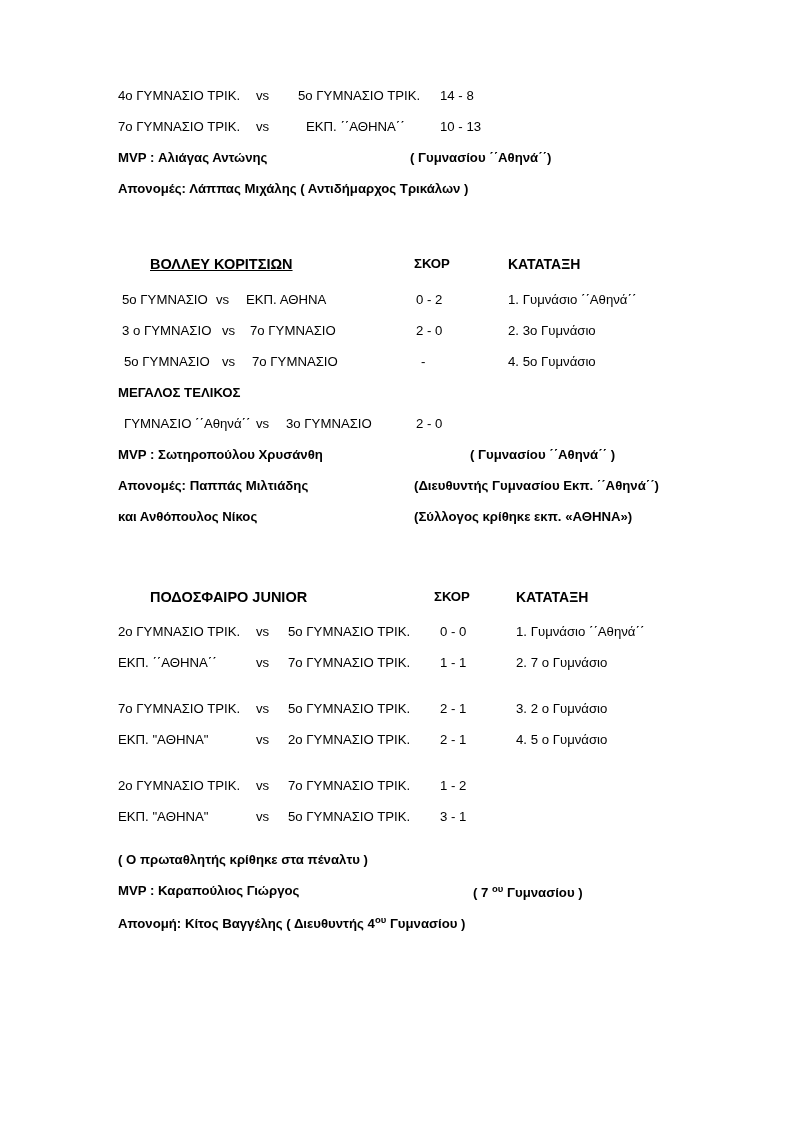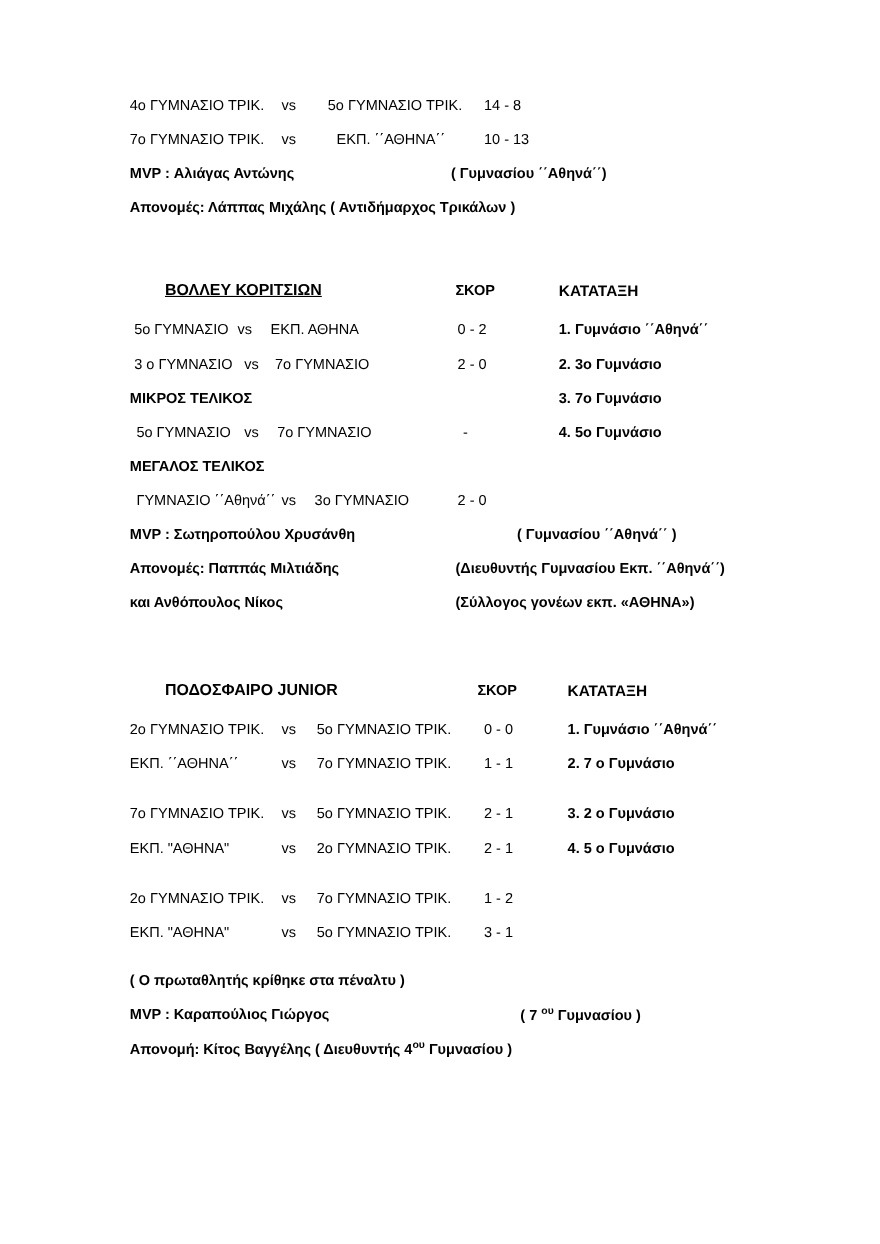--- a/index.html
+++ b/index.html
@@ -43,21 +43,21 @@
   }
   .hdr-score { position: absolute; left: 296px; top: 0; font-weight: bold; font-size: 13.2px; }
   .hdr-rank  { position: absolute; left: 390px; top: 0; font-weight: bold; font-size: 14px; }
   .gap-lg { height: 44px; }
 
   .mvp-line { font-weight: bold; font-size: 13.2px; height: 31px; position: relative; white-space: nowrap; }
   .mvp-right { position: absolute; left: 292px; top: 0; }
   .mvp-right2 { position: absolute; left: 352px; top: 0; }
   .mvp-right3 { position: absolute; left: 355px; top: 0; }
 
-  .rank-item { position: absolute; left: 390px; top: 0; font-weight: bold; font-size: 13.2px; }
+  .rank-item { position: absolute; left: 390px; top: 0; font-weight: normal; font-size: 13.2px; }
   sup { font-size: 0.72em; vertical-align: super; }
 </style>
 </head>
 <body>
 
 <div class="page">
 
   <div>
     <div class="row">
       <span class="col-a">4ο ΓΥΜΝΑΣΙΟ ΤΡΙΚ.</span>
@@ -98,24 +98,20 @@
     </div>
 
     <div class="row">
       <span class="col-a" style="left:4px;">3 ο ΓΥΜΝΑΣΙΟ</span>
       <span class="col-vs" style="left:104px;">vs</span>
       <span class="col-b" style="left:132px;">7ο ΓΥΜΝΑΣΙΟ</span>
       <span class="col-score" style="left:298px;">2 - 0</span>
       <span class="rank-item">2.    3ο Γυμνάσιο</span>
     </div>
 
-    <div class="row">
-      <span class="col-a bold">ΜΙΚΡΟΣ ΤΕΛΙΚΟΣ</span>
-      <span class="rank-item">3.    7ο Γυμνάσιο</span>
-    </div>
 
     <div class="row">
       <span class="col-a" style="left:6px;">5ο ΓΥΜΝΑΣΙΟ</span>
       <span class="col-vs" style="left:104px;">vs</span>
       <span class="col-b" style="left:134px;">7ο ΓΥΜΝΑΣΙΟ</span>
       <span class="col-score" style="left:303px;">-</span>
       <span class="rank-item">4.    5ο Γυμνάσιο</span>
     </div>
 
     <div class="row">
@@ -133,21 +129,21 @@
       <span class="col-a">MVP :   Σωτηροπούλου Χρυσάνθη</span>
       <span class="mvp-right2">( Γυμνασίου ΄΄Αθηνά΄΄ )</span>
     </div>
 
     <div class="mvp-line">
       <span class="col-a">Απονομές:   Παππάς Μιλτιάδης</span>
       <span class="col-note" style="left:268px;">(Διευθυντής Γυμνασίου Εκπ. ΄΄Αθηνά΄΄)</span>
     </div>
     <div class="mvp-line" style="height:28px;text-align:right;">
       <span class="col-a">και Ανθόπουλος Νίκος</span>
-      <span class="col-note" style="left:268px;">(Σύλλογος γονέων εκπ. «ΑΘΗΝΑ»)</span>
+      <span class="col-note" style="left:268px;">(Σύλλογος κρίθηκε εκπ. «ΑΘΗΝΑ»)</span>
     </div>
   </div>
 
   <div style="height:52px;"></div>
 
   <div>
     <div class="row" style="height:35px;">
       <span class="col-a sec-title">ΠΟΔΟΣΦΑΙΡΟ JUNIOR</span>
       <span class="hdr-score" style="left:316px;">ΣΚΟΡ</span>
       <span class="hdr-rank" style="left:398px;">ΚΑΤΑΤΑΞΗ</span>

